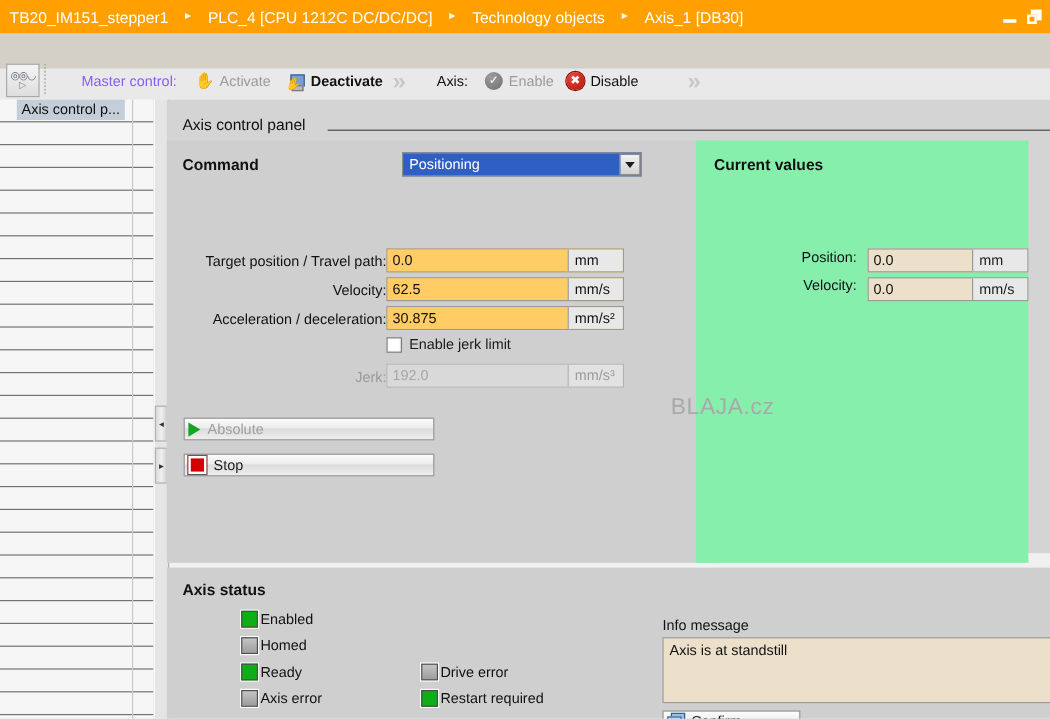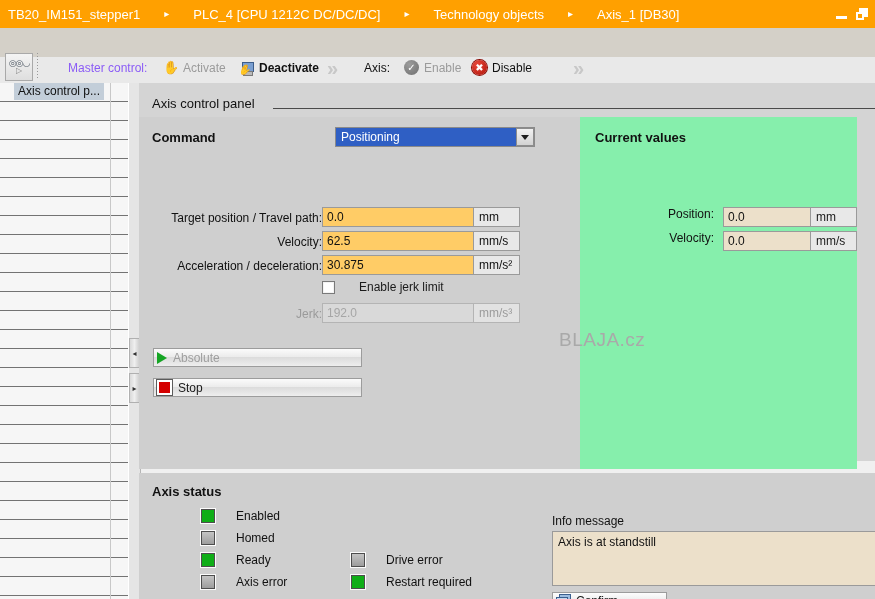--- a/index.html
+++ b/index.html
@@ -9,21 +9,21 @@
     font-size:12px;color:#1a1a1a;background:#f0f0f0;
     -webkit-font-smoothing:antialiased;
   }
   .app{position:relative;width:875px;height:599px;}
 
   
   .titlebar{
     position:absolute;left:0;top:0;width:875px;height:28px;
     background:#ffa000;display:flex;align-items:center;
   }
-  .crumbs{display:flex;align-items:center;padding-left:8px;color:#fff;font-size:13px;gap:17px;}
+  .crumbs{display:flex;align-items:center;padding-left:8px;color:#fff;font-size:13px;gap:7px;}
   .crumb{color:#fff;white-space:nowrap;}
   .crumb-sep{padding:0 7px;color:#fff;font-size:10px;line-height:1;}
   .win-btns{position:absolute;right:7px;top:0;height:28px;display:flex;align-items:center;gap:9px;}
   .btn-min{width:11px;height:3px;background:#fff;margin-top:7px;}
   .restore{position:relative;width:12px;height:12px;}
   .restore i{position:absolute;display:block;background:#fff;}
   .restore i.b1{right:0;top:0;width:9px;height:9px;}
   .restore i.b2{left:0;bottom:0;width:8px;height:8px;background:#ffa000;box-shadow:0 0 0 2px #fff inset;border:0;}
 
   
@@ -115,21 +115,21 @@
   .frow .lab.dim{color:#9a9a9a;}
   .fld{position:absolute;left:183px;width:198px;height:20px;display:flex;
     border:1px solid #9a9a9a;box-sizing:border-box;background:#ffcc66;}
   .fld .v{flex:1;padding-left:4px;line-height:18px;font-size:12px;color:#111;background:#ffcc66;}
   .fld .u{width:46px;background:#e8e8e8;border-left:1px solid #9a9a9a;
     line-height:18px;font-size:12px;color:#111;padding-left:5px;box-sizing:border-box;}
   .fld.disabled{background:#d9d9d9;border-color:#b4b4b4;}
   .fld.disabled .v{background:#d9d9d9;color:#a6a6a6;}
   .fld.disabled .u{background:#e2e2e2;color:#9b9b9b;border-left-color:#b4b4b4;}
 
-  .cbrow{position:absolute;left:183px;display:flex;align-items:center;gap:24px;}
+  .cbrow{position:absolute;left:183px;display:flex;align-items:center;gap:6px;}
   .chk{width:13px;height:13px;background:#fff;border:1px solid #7a7a7a;box-shadow:0 0 0 1px #f3f3f3 inset;box-sizing:border-box;}
 
   .actbtn{position:absolute;height:19px;box-sizing:border-box;
     background:linear-gradient(#fbfbfb,#ececec 45%,#dcdcdc 50%,#eeeeee);
     border:1px solid #9c9c9c;display:flex;align-items:center;padding-left:3px;gap:6px;font-size:12px;}
   .tri{width:0;height:0;border-top:6px solid transparent;border-bottom:6px solid transparent;border-left:10px solid #119c1e;}
   .tri.dim{border-left-color:#15a524;}
   .sq{width:11px;height:11px;background:#d40000;border:2px solid #fff;box-shadow:0 0 0 1px #5c5c5c;}
   .actbtn.dis span.t{color:#9e9e9e;}
 
@@ -140,21 +140,21 @@
   .cvfld{position:absolute;left:143px;width:134px;height:20px;display:flex;
     border:1px solid #9a9a9a;box-sizing:border-box;background:#ece0ca;}
   .cvfld .v{flex:1;padding-left:4px;line-height:18px;font-size:12px;color:#111;}
   .cvfld .u{width:46px;background:#e8e8e8;border-left:1px solid #9a9a9a;
     line-height:18px;font-size:12px;padding-left:5px;box-sizing:border-box;}
 
   .vsep{position:absolute;left:455px;top:34px;width:4px;height:352px;background:#d4d4d4;}
 
   
   .st-h{position:absolute;left:13px;top:11px;}
-  .stitem{position:absolute;display:flex;align-items:center;gap:21px;font-size:12px;color:#111;}
+  .stitem{position:absolute;display:flex;align-items:center;gap:2px;font-size:12px;color:#111;}
   .led{width:14px;height:14px;border:1px solid #4d4d4d;box-sizing:border-box;
     box-shadow:0 0 0 1px #fcfcfc;}
   .led.on{background:#0fae17;}
   .led.off{background:linear-gradient(#c4c4c4,#9d9d9d);}
 
   .info-h{position:absolute;left:413px;top:41px;font-size:12px;color:#111;}
   .infobox{position:absolute;left:413px;top:58px;width:390px;height:55px;
     background:#ece0ca;border:1px solid #9a9a9a;box-sizing:border-box;
     padding:3px 5px;font-size:12px;color:#111;}
   .confirm{position:absolute;left:413px;top:119px;width:115px;height:18px;

